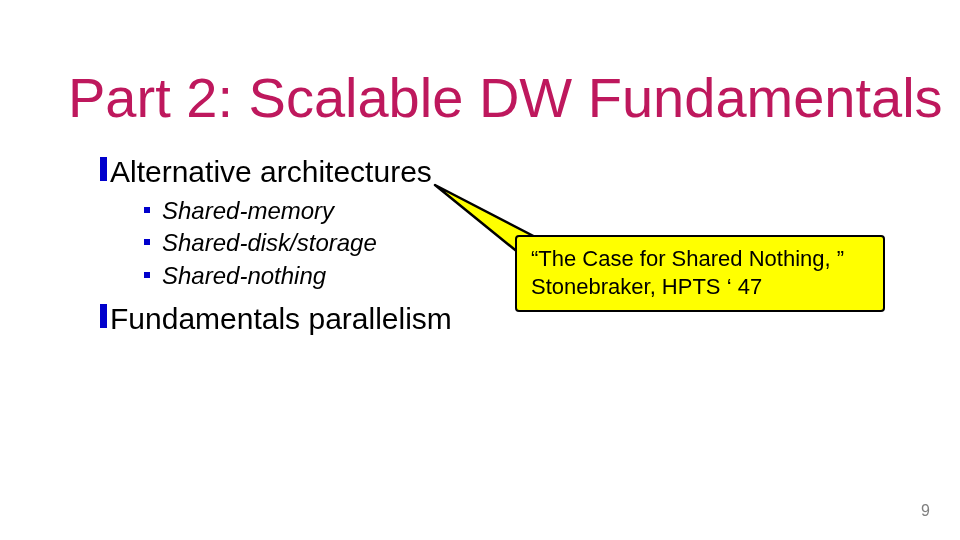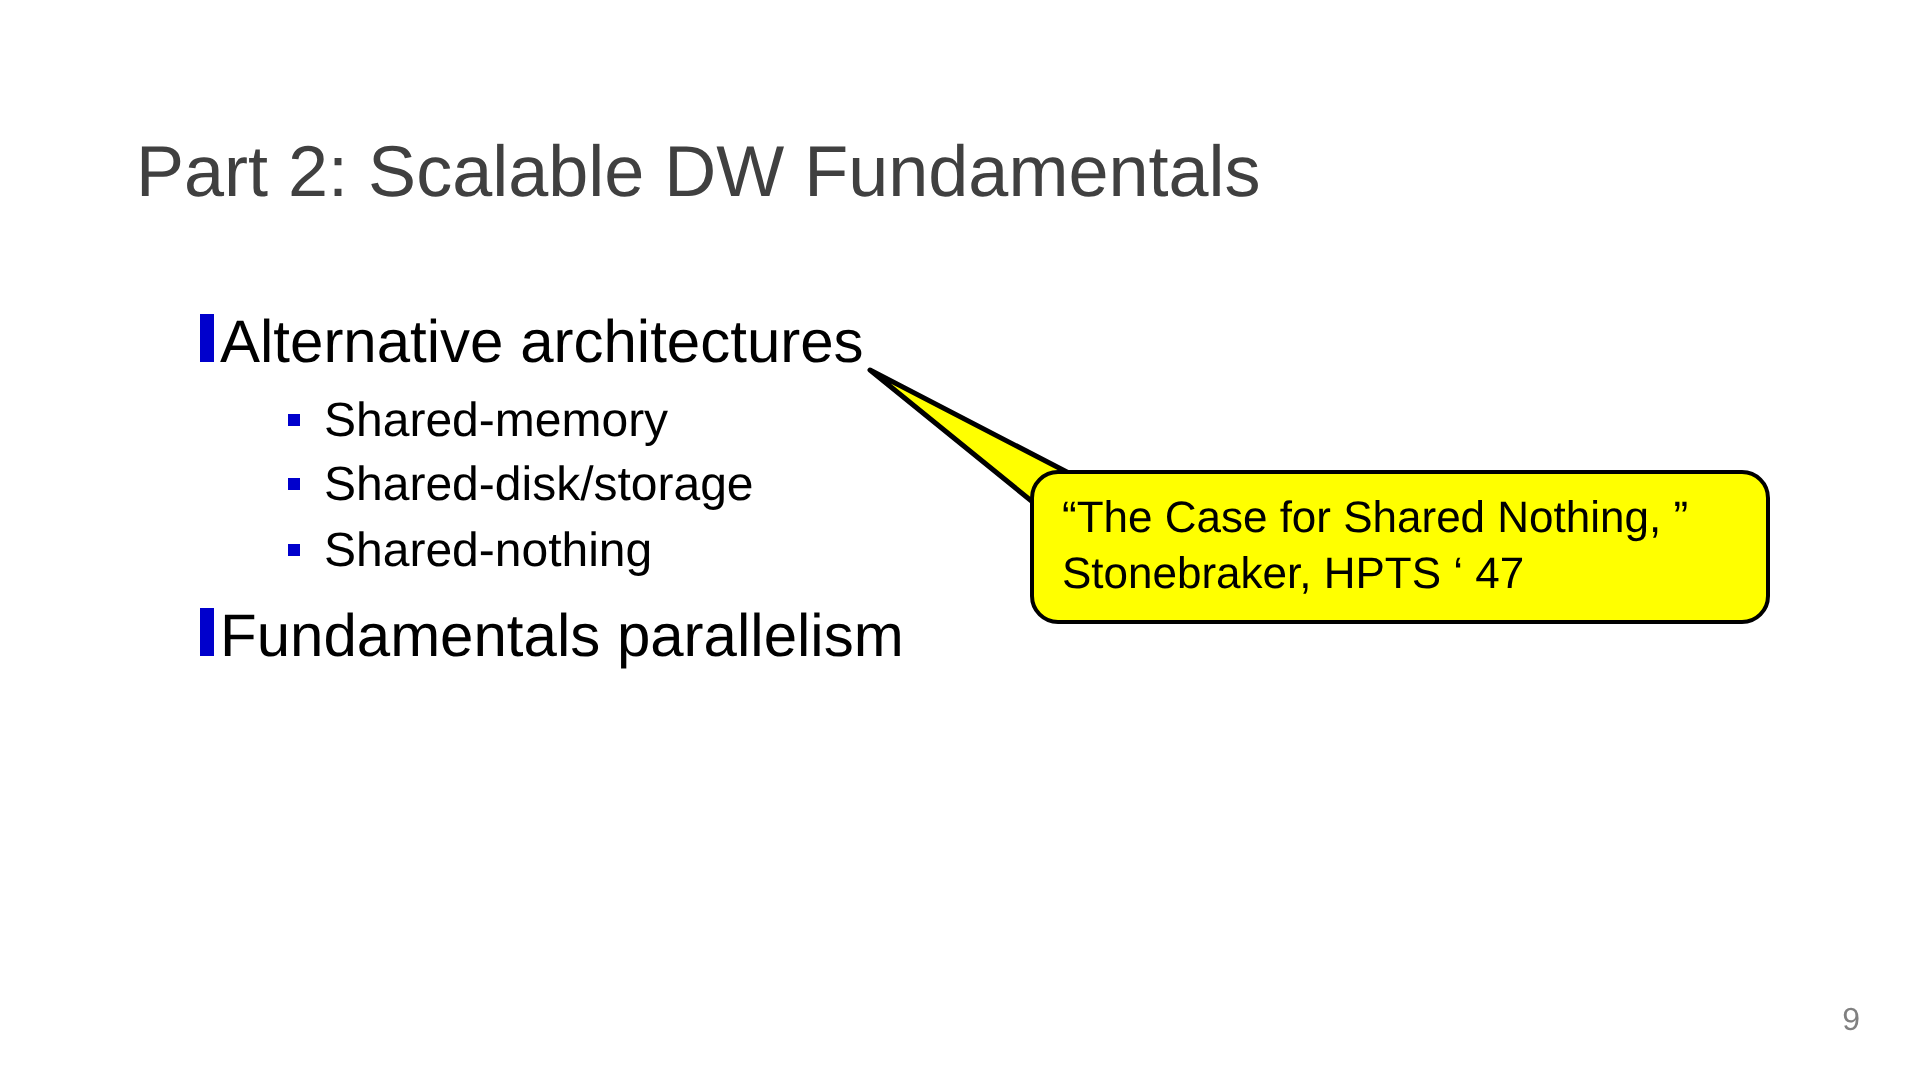--- a/index.html
+++ b/index.html
@@ -9,22 +9,22 @@
     height: 540px;
     background: #ffffff;
     font-family: Arial, Helvetica, sans-serif;
     position: relative;
     overflow: hidden;
   }
   .title {
     position: absolute;
     left: 68px;
     top: 65px;
-    font-size: 36px;
-    color: #404040;
+    font-size: 56px;
+    color: #be185d;
     font-family: Arial, Helvetica, sans-serif;
   }
 
   .body-list {
     position: absolute;
     left: 100px;
     top: 155px;
   }
 
   .top-item {
@@ -40,20 +40,21 @@
     top: 2px;
     width: 7px;
     height: 24px;
     background: #0000cc;
   }
 
   .sub-list {
     margin-left: 44px;
     margin-top: 6px;
     margin-bottom: 10px;
+    font-style: italic;
   }
   .sub-item {
     font-size: 24px;
     color: #000000;
     position: relative;
     padding-left: 18px;
     line-height: 1.35;
   }
   .sub-bullet {
     position: absolute;
@@ -64,21 +65,21 @@
     background: #0000cc;
   }
 
   .callout {
     position: absolute;
     left: 515px;
     top: 235px;
     width: 370px;
     background: #ffff00;
     border: 2.5px solid #000000;
-    border-radius: 14px;
+    border-radius: 4px;
     padding: 8px 14px 10px 14px;
     font-size: 22px;
     color: #000000;
     line-height: 1.25;
     box-sizing: border-box;
   }
 
   .callout-pointer {
     position: absolute;
     pointer-events: none;

